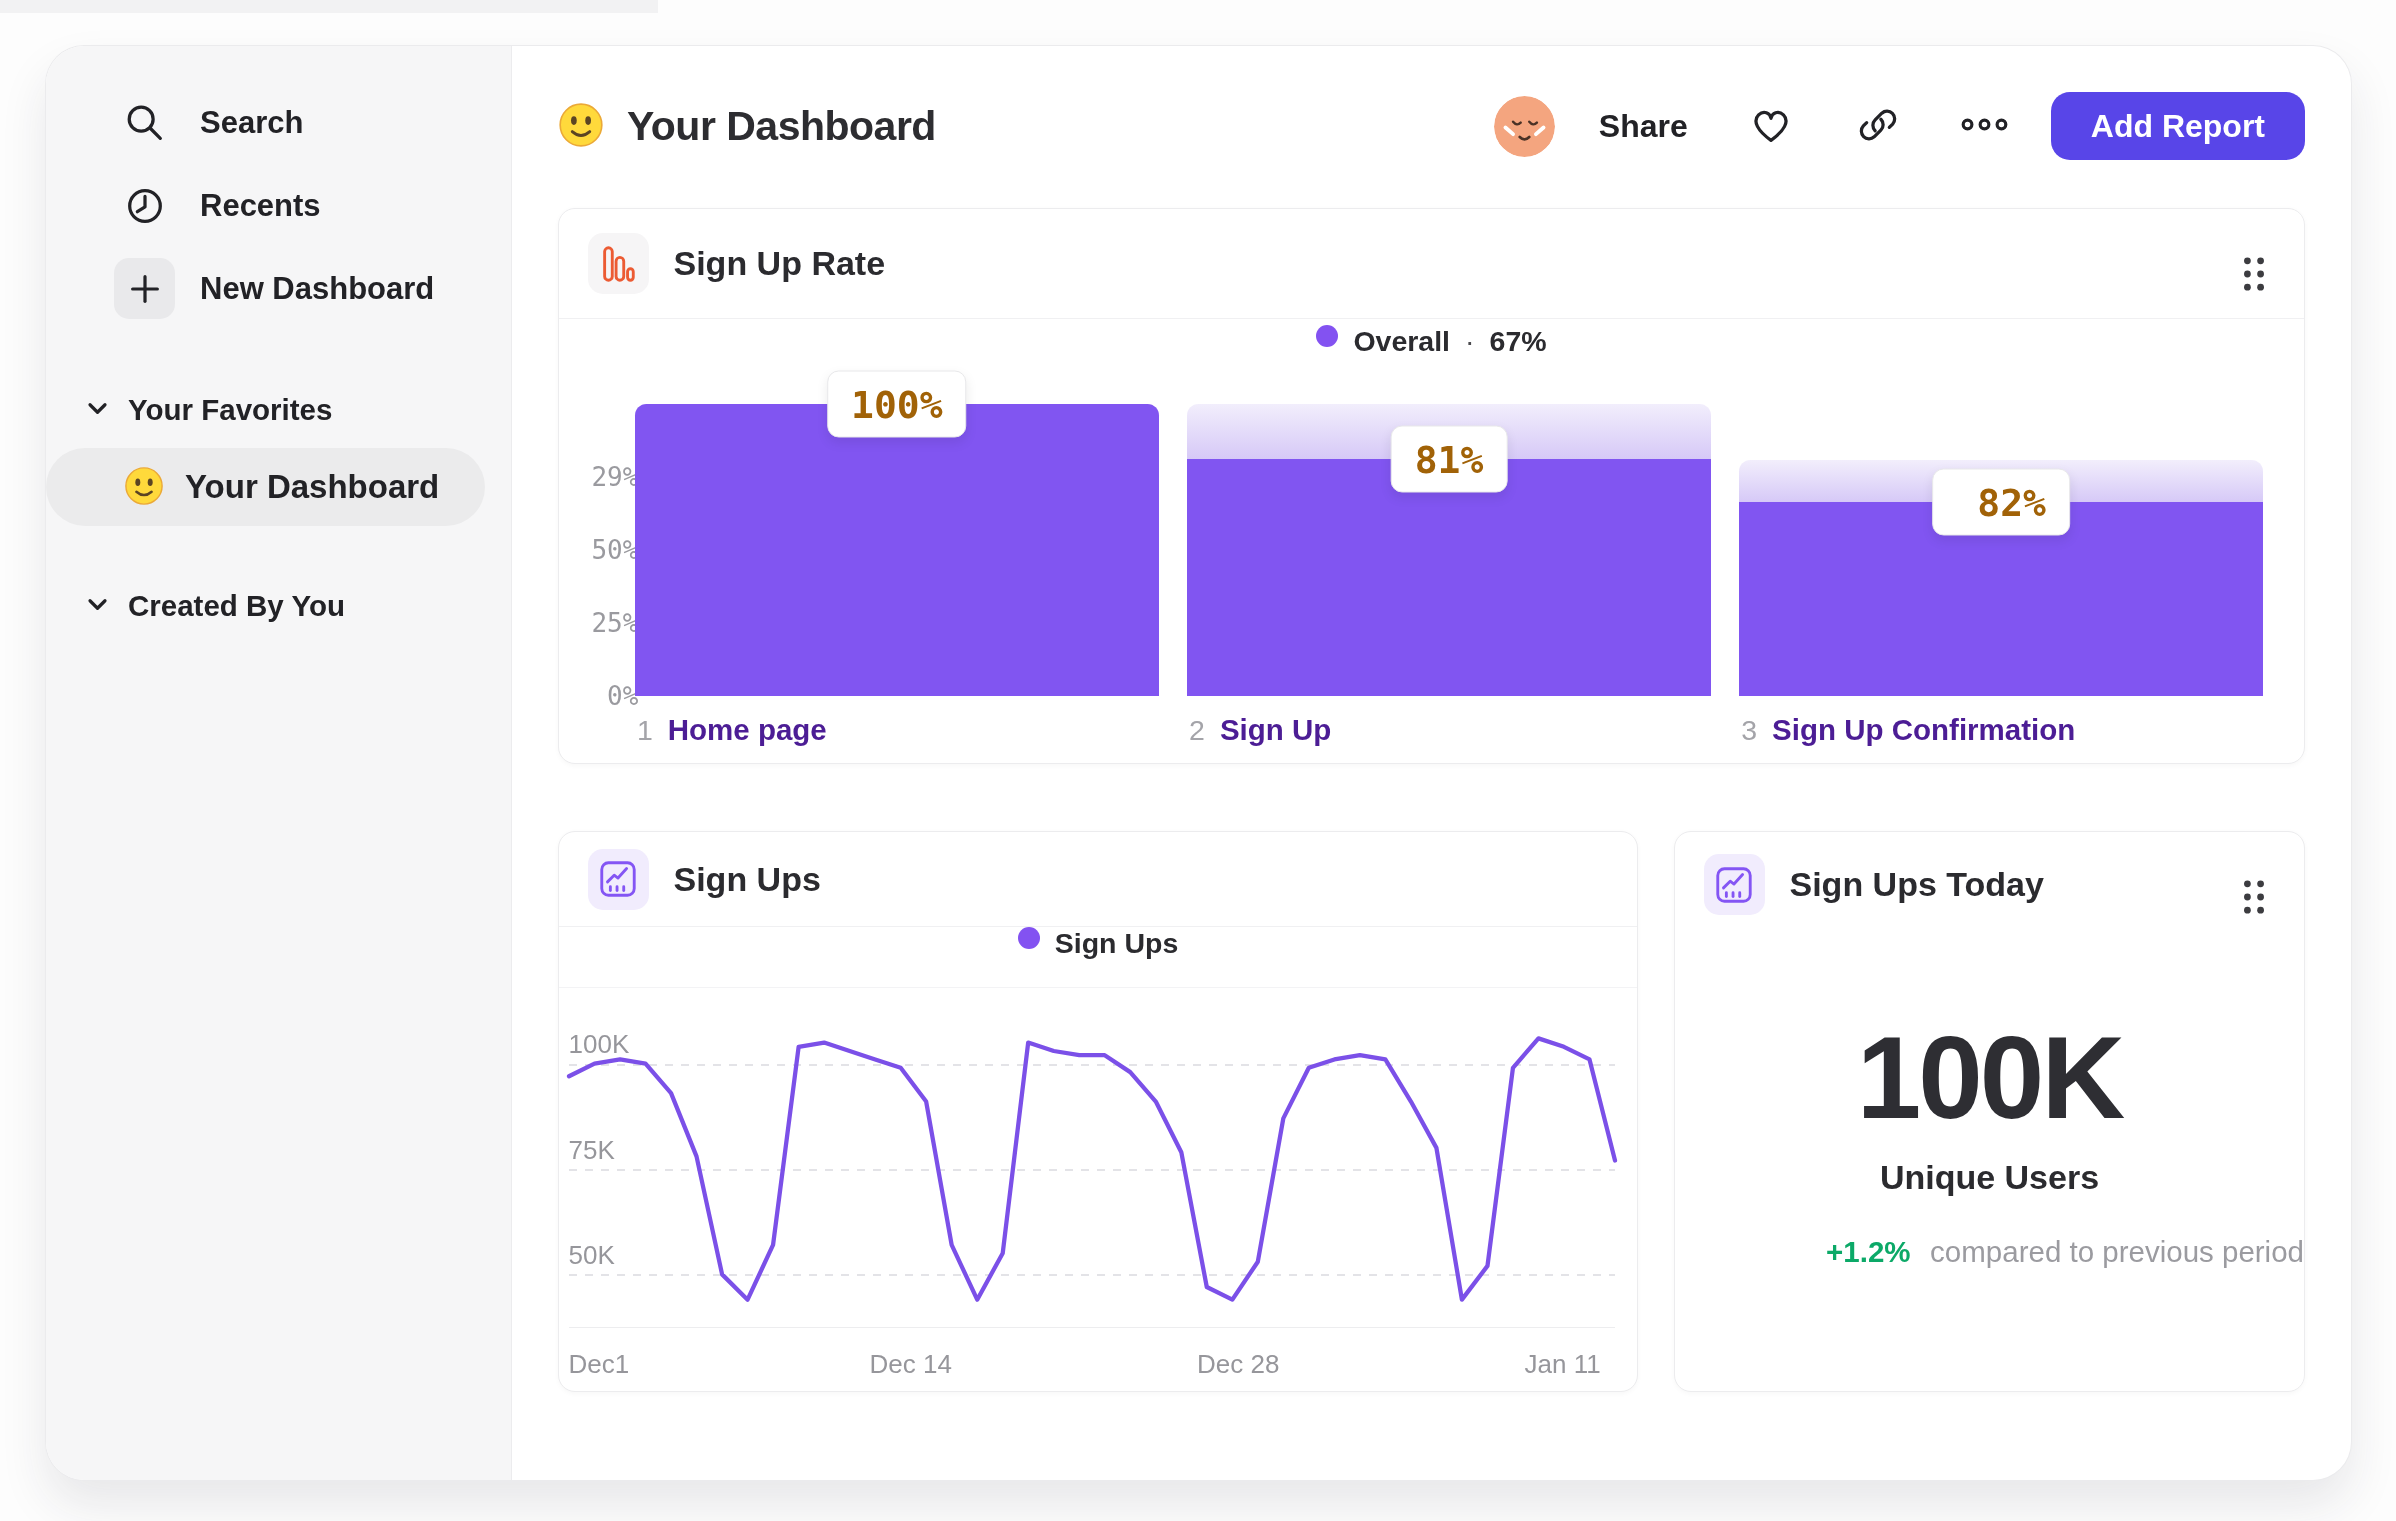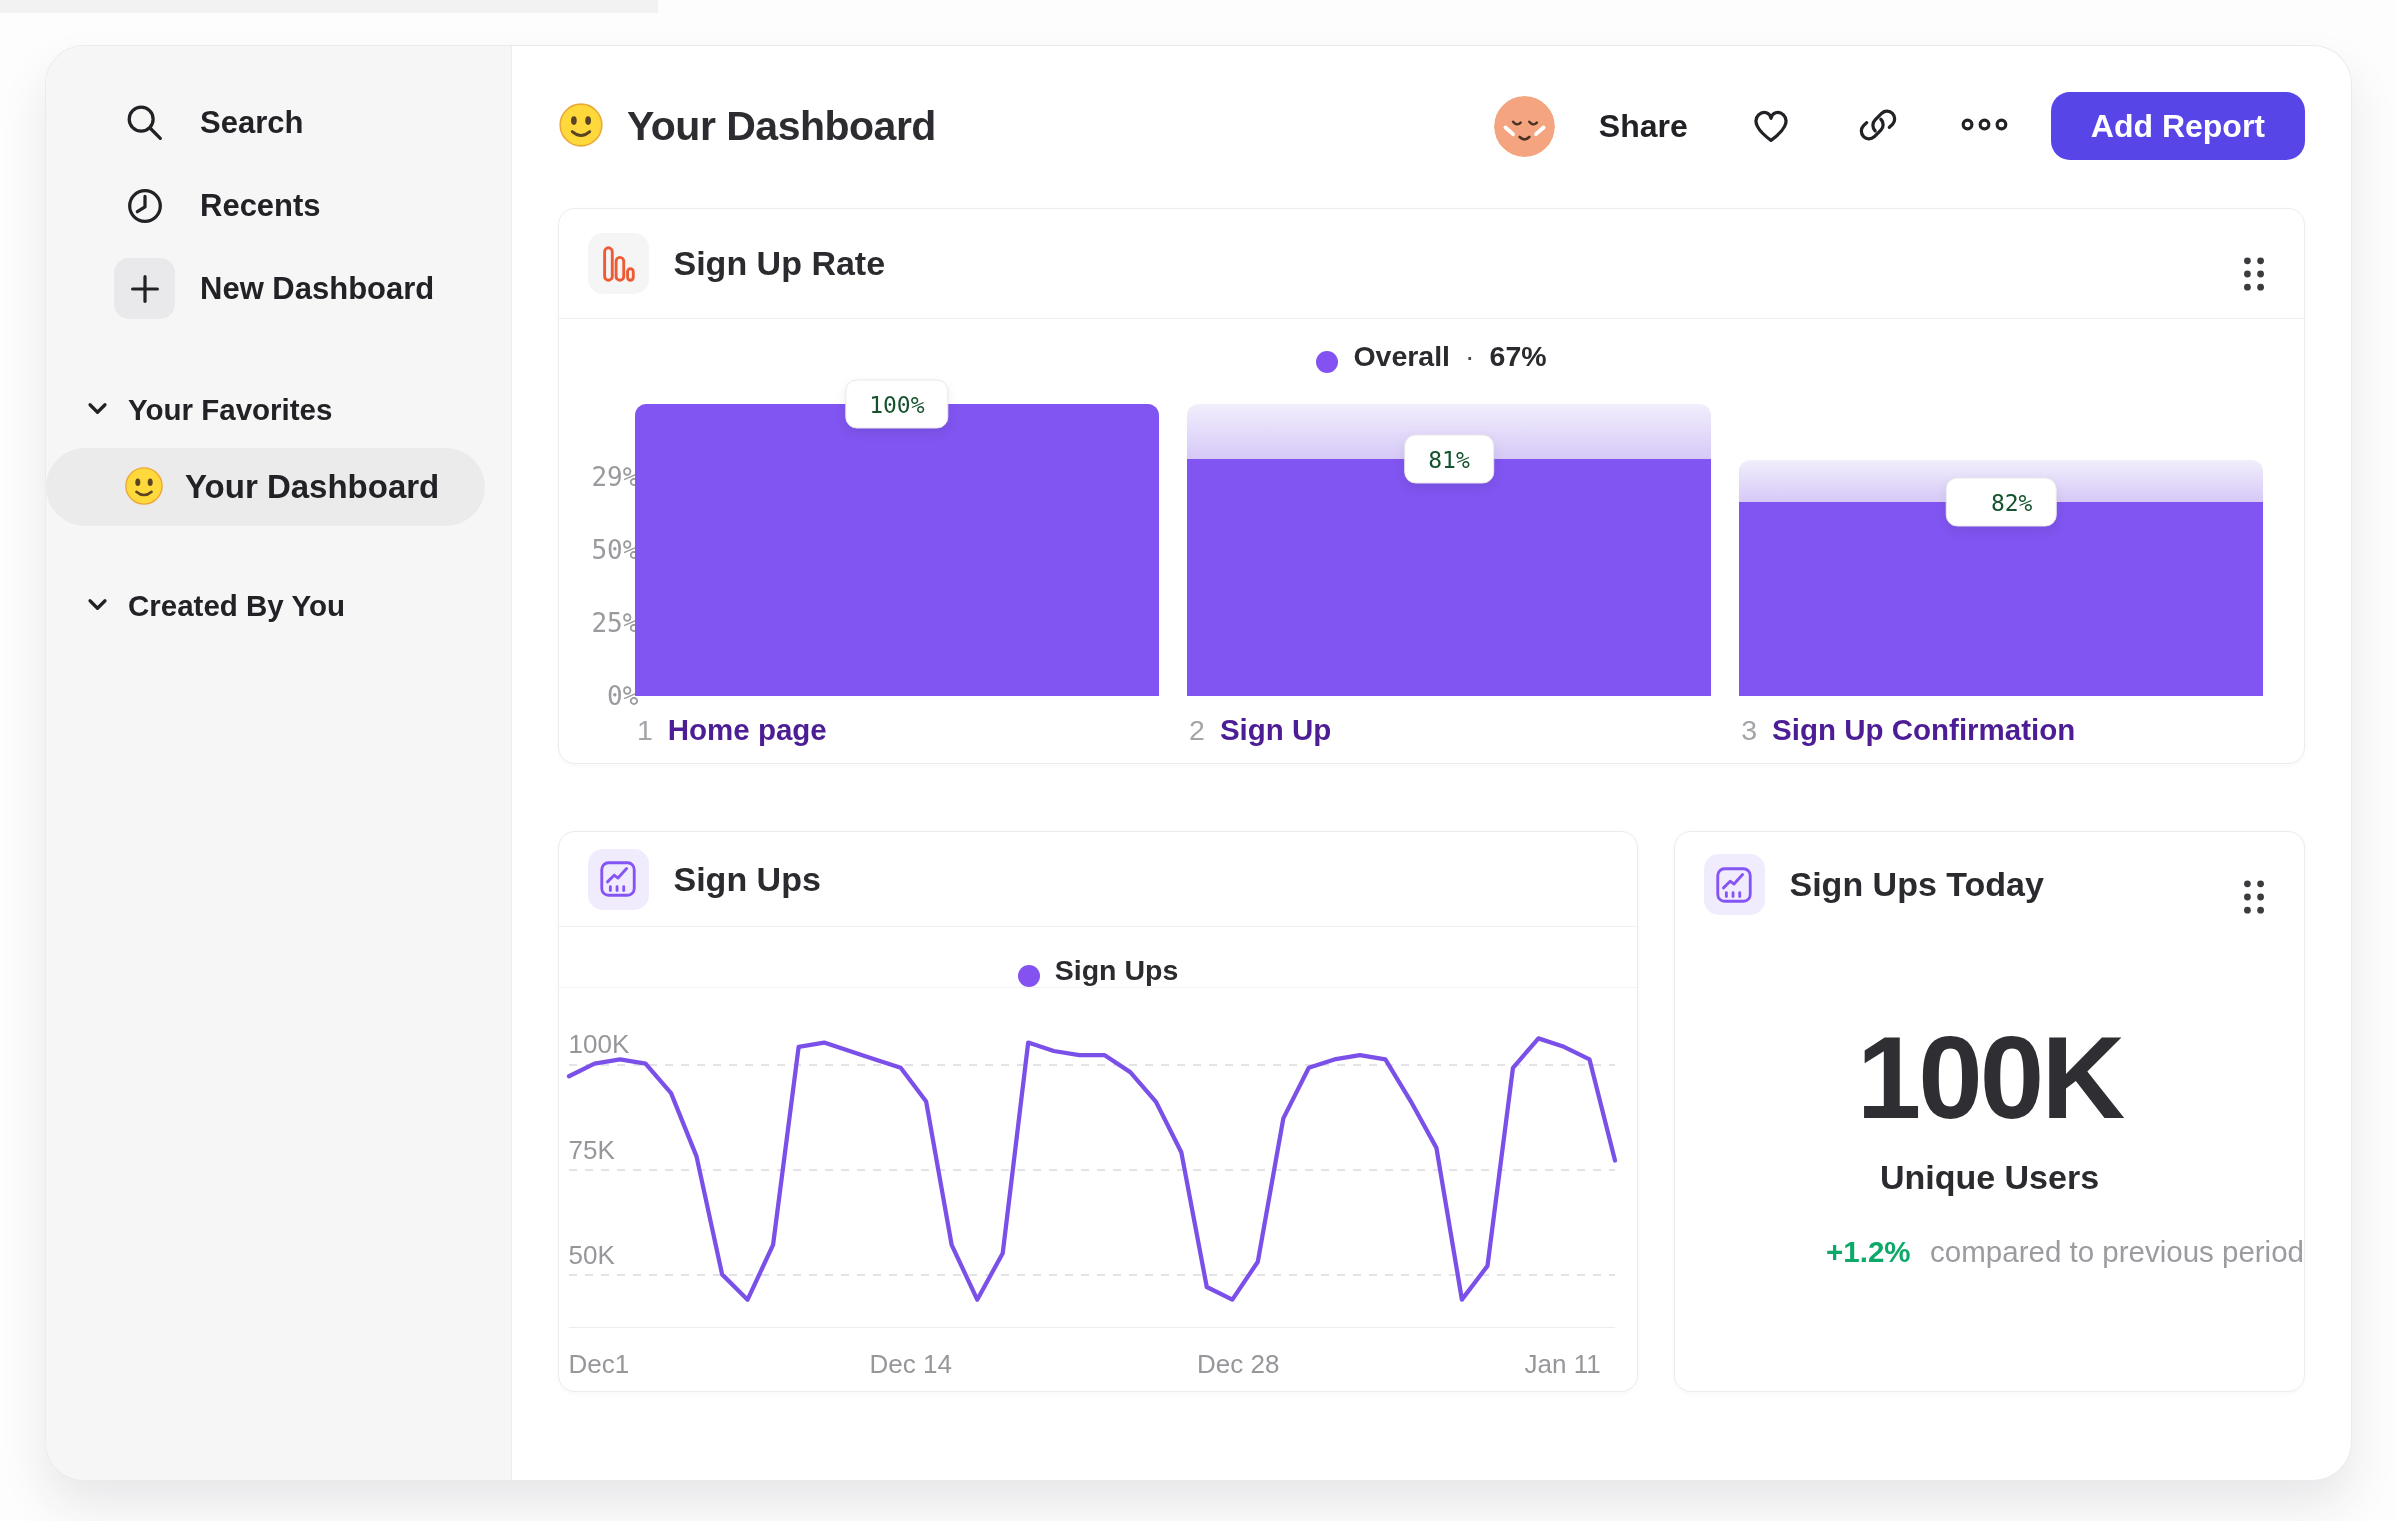--- a/index.html
+++ b/index.html
@@ -39,39 +39,39 @@
   
   .card { background:#fff; border:1.4px solid #ececee; border-radius:17px; position:relative;
     box-shadow:0 1.9px 5.7px rgba(0,0,0,0.03); }
   .card-header { display:flex; align-items:center; padding:0 28.5px; }
   .card-icon { width:61px; height:61px; border-radius:15px; display:flex; align-items:center; justify-content:center; flex-shrink:0; }
   .card-icon.orange-bg { background:#f6f5f6; }
   .card-icon.purple-bg { background:#f1ecfd; }
   .card-title { margin-left:25px; font-size:34px; font-weight:700; color:#2b2b2f; }
   .drag-handle { position:absolute; right:34px; top:42px; cursor:grab; }
 
-  .legend-row { display:flex; align-items:flex-end; justify-content:center; gap:15px; }
+  .legend-row { display:flex; align-items:flex-start; justify-content:center; gap:15px; }
   .legend-dot { width:22px; height:22px; border-radius:50%; background:#8352f1; }
   .legend-text { font-size:28.5px; font-weight:600; color:#2b2b2f; }
   .legend-sep { font-size:28.5px; color:#4a4a4e; }
 
   
   #funnel-card { margin-top:46px; height:556px; }
   #funnel-card .card-header { height:110px; border-bottom:1.4px solid #f0f0f2; }
   #funnel-card .legend-row { position:absolute; left:0; right:0; top:116px; height:48px; }
   .funnel-y-axis { position:absolute; left:11.4px; top:195px; bottom:67px; width:68px; }
   .funnel-y-axis .ytick { position:absolute; right:0; transform:translateY(-50%); font-size:26px; color:#9a9a9f; }
   .funnel-plot { position:absolute; left:76px; right:41px; top:195px; bottom:67px; display:flex; gap:28.5px; }
   .funnel-bar { flex:1; position:relative; }
   .bar-cap { position:absolute; left:0; right:0; border-radius:11.4px 11.4px 0 0;
     background:linear-gradient(180deg,#f2eefc 0%, #d6c9f7 100%); }
   .bar-solid { position:absolute; left:0; right:0; bottom:0; background:#8155f1; }
   .bar-tooltip { position:absolute; left:50%; transform:translate(-50%,50%); background:#fff;
     border:1.4px solid #e8e8ea; border-radius:11.4px; box-shadow:0 4.8px 11.4px rgba(0,0,0,0.08);
-    padding:10.5px 23px; font-size:23px; color:#14532d; white-space:nowrap; z-index:2; }
+    padding:10.5px 23px; font-size:38px; color:#a16207; white-space:nowrap; z-index:2;font-weight:bold; }
   .funnel-x-labels { position:absolute; left:76px; right:41px; top:504px; display:flex; gap:28.5px; }
   .funnel-x-label { flex:1; display:flex; align-items:center; gap:15px; padding-left:1.9px; }
   .step-num { font-size:28.5px; color:#a4a4a9; }
   .step-name { font-size:29.5px; font-weight:600; color:#4c1d95; }
 
   
   .cards-row { margin-top:67px; display:flex; gap:36px; }
   #line-card { width:1080px; height:561px; }
   #line-card .card-header { height:95px; border-bottom:1.4px solid #f0f0f2; }
   #line-card .legend-row { height:61px; border-bottom:1px solid #f3f3f5; }

